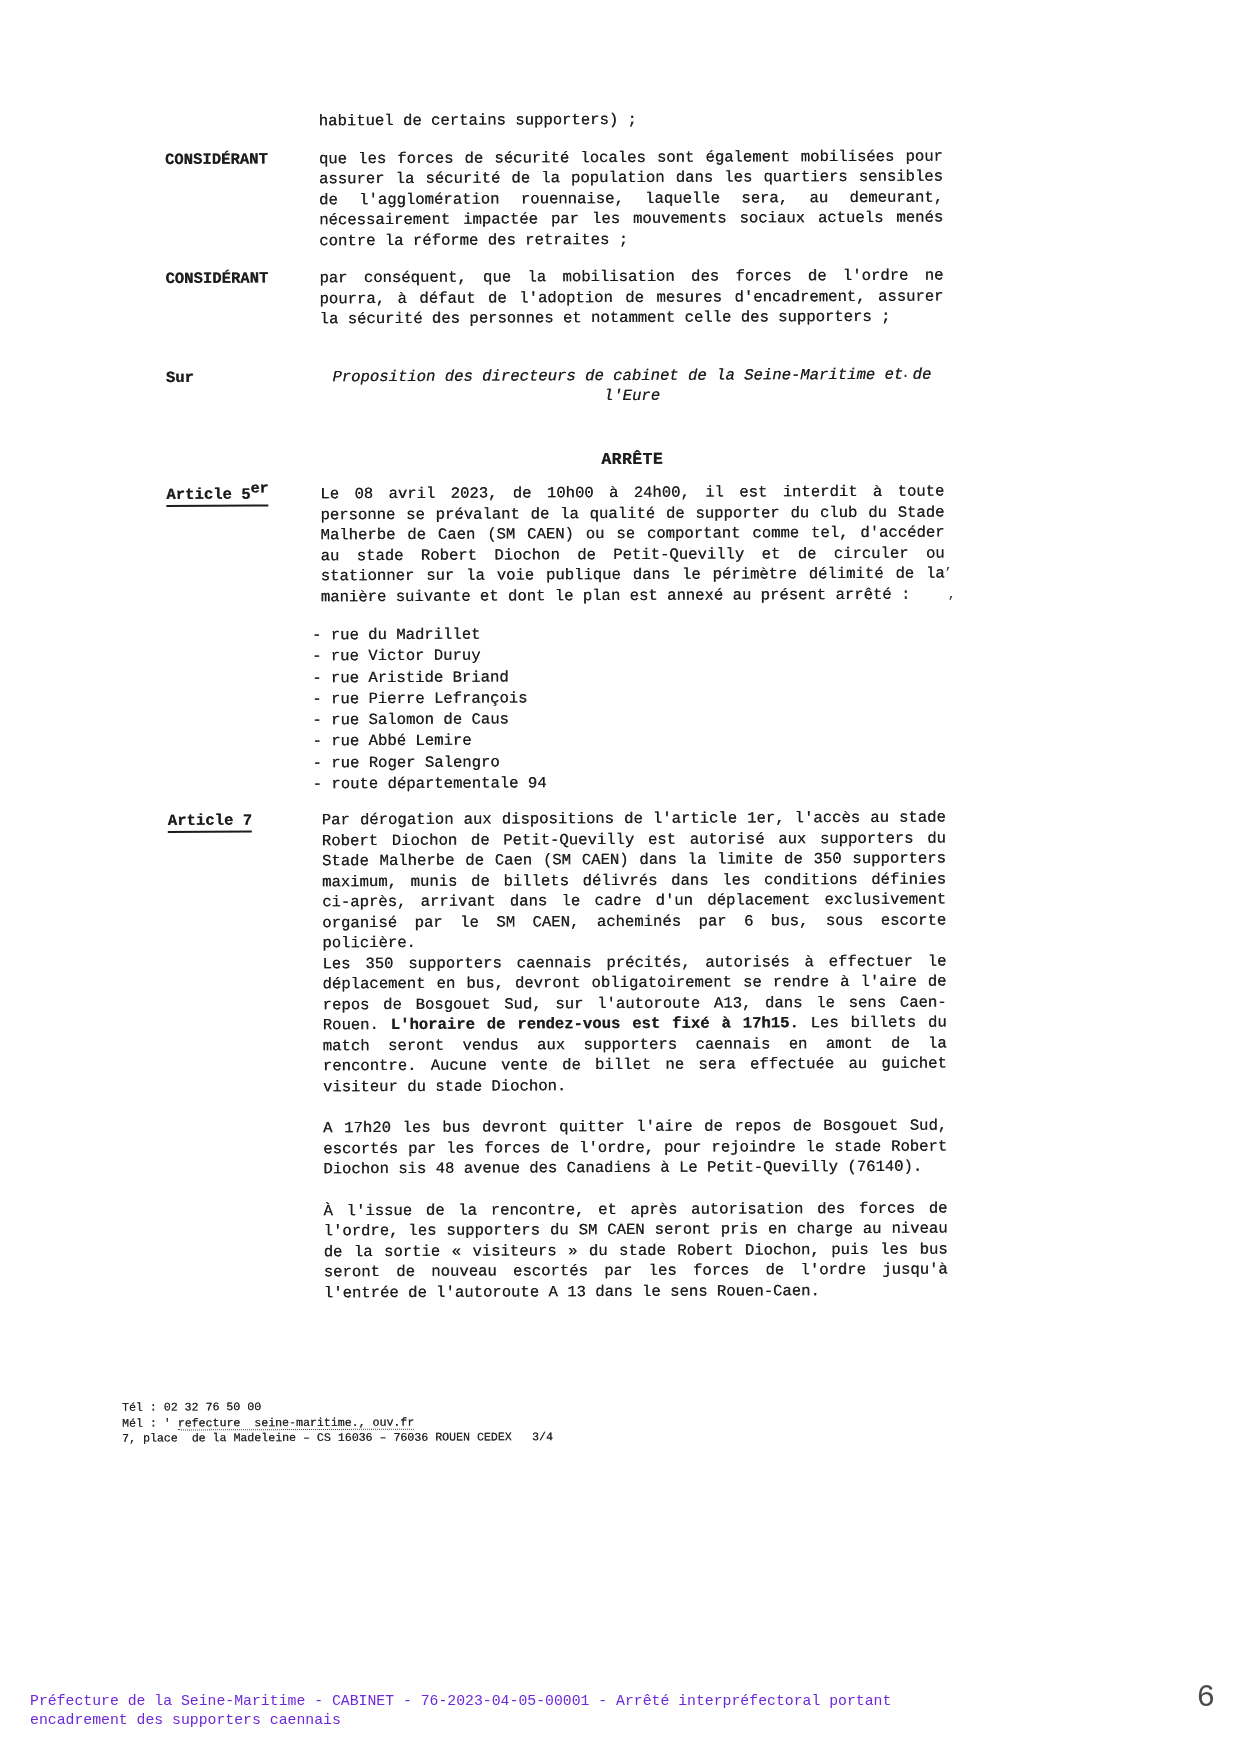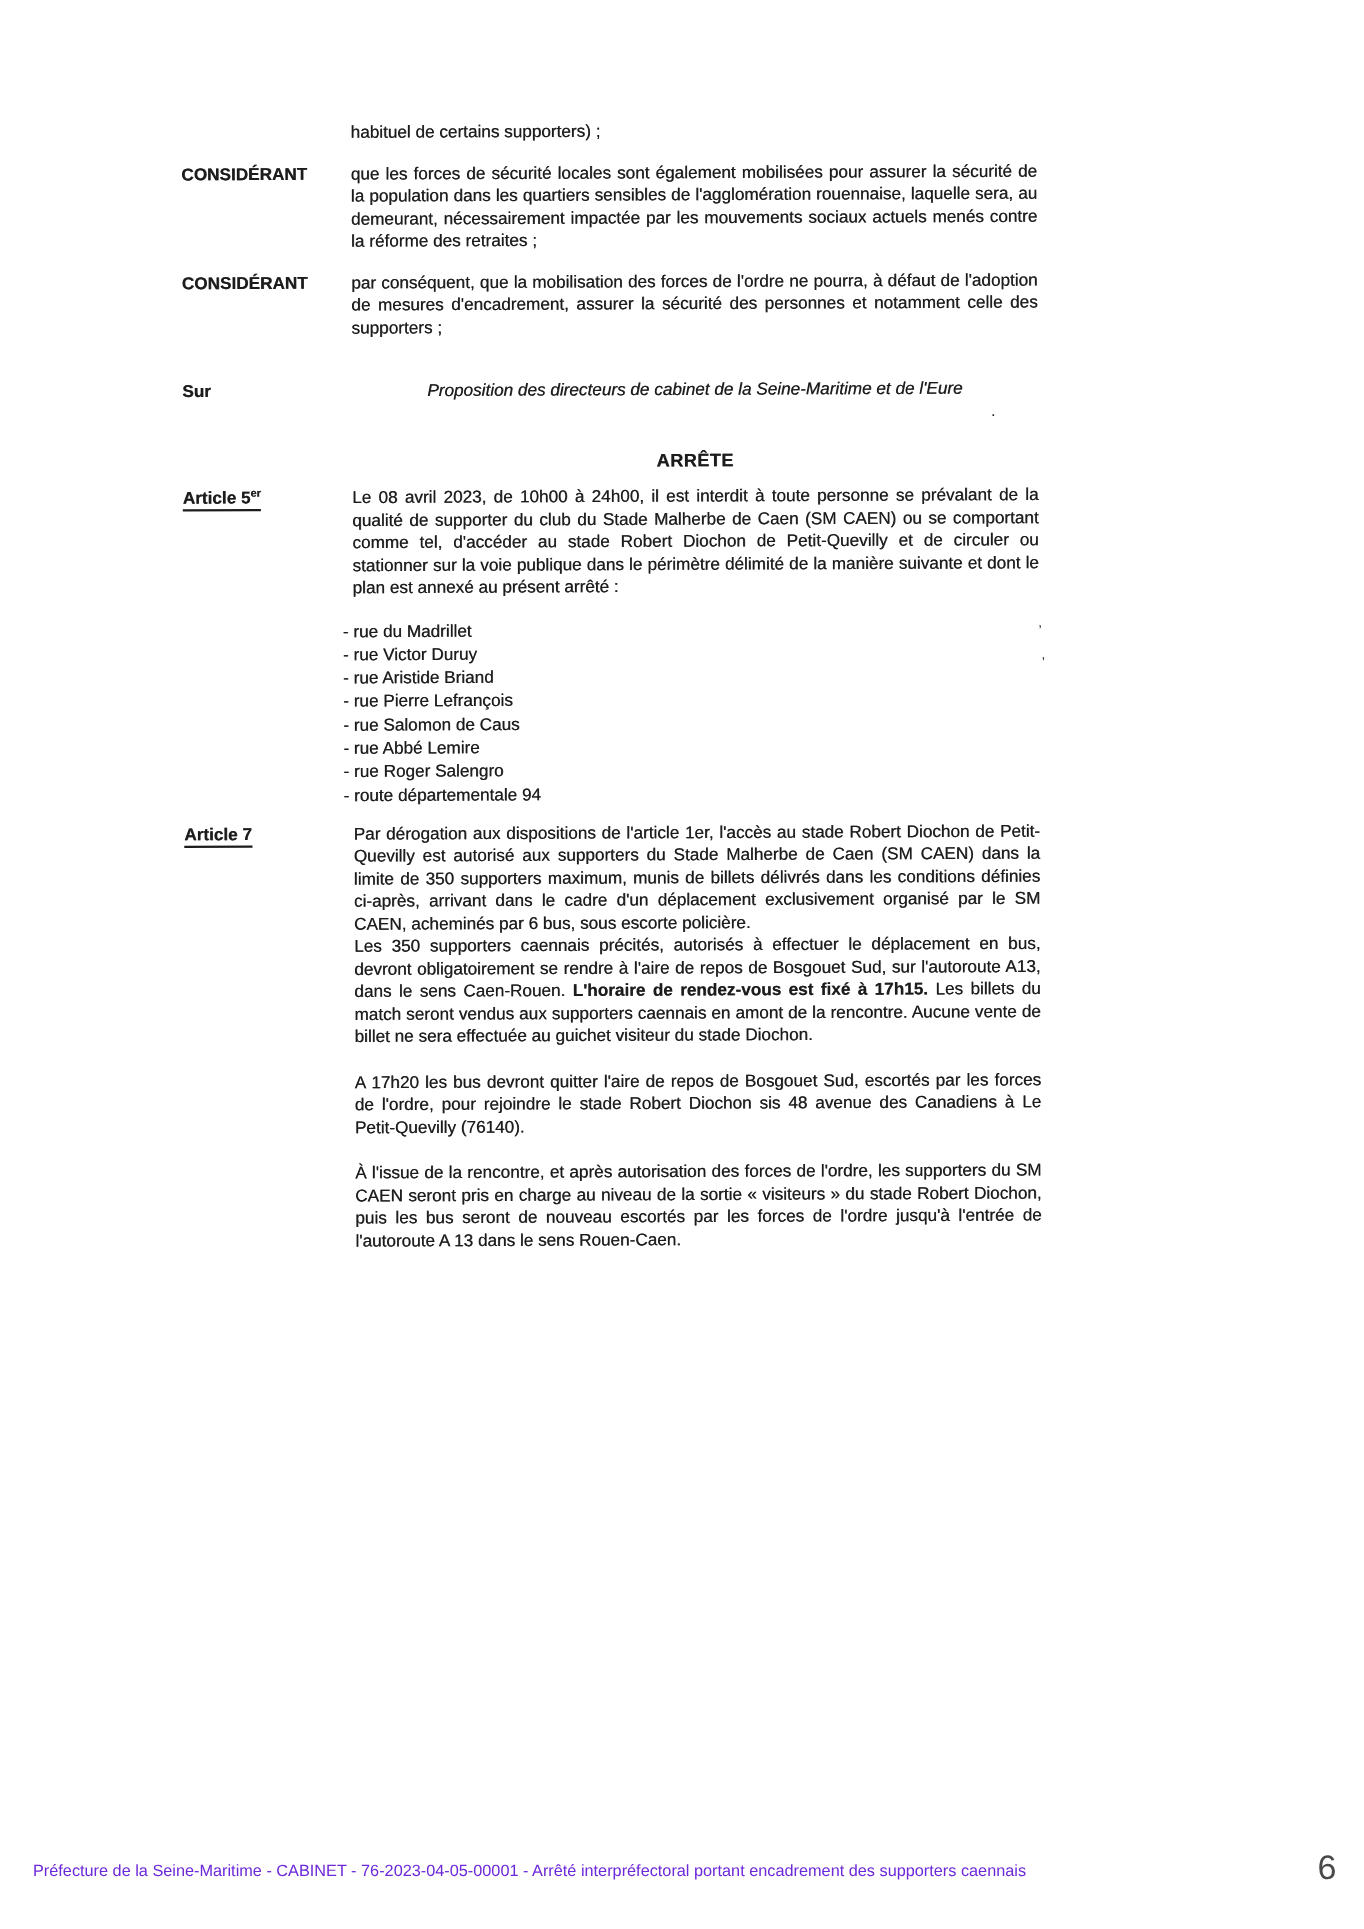--- a/index.html
+++ b/index.html
@@ -1,36 +1,36 @@
 <!DOCTYPE html>
 <html><head>
 <meta charset="utf-8">
 <style>
   html,body{margin:0;padding:0;background:#ffffff;}
   .page{
     position:relative;
     width:1240px;height:1754px;
     background:#ffffff;
     overflow:hidden;
-    font-family:Liberation Sans, sans-serif;
+    font-family:Liberation Mono, monospace;
   }
   
   .doc{
     position:absolute;inset:0;
     color:#1c1c1c;
     font-size:15.6px;line-height:20.5px;
     transform:rotate(-0.25deg);
     text-shadow:0.35px 0 0 rgba(25,25,25,0.75);
   }
   .row{display:flex;padding-left:168px;padding-right:294px;}
   .row .label{flex:0 0 154px;width:154px;font-weight:bold;}
   .row .body{flex:1;text-align:justify;}
   .row .body p{margin:0;}
   .u{border-bottom:2px solid #1c1c1c;padding-bottom:1px;}
-  sup{font-size:10px;line-height:0;}
+  sup{font-size:15px;line-height:0;}
   .intro-row{margin-top:110px;}
   .intro-row .body{text-align:left;}
   .considerant-1{margin-top:17px;}
   .considerant-2{margin-top:17px;}
   .sur-row{margin-top:37px;}
   .sur-row .body{text-align:center;font-style:italic;}
   .arrete-row{margin-top:43px;}
   .arrete-row .body{text-align:center;font-weight:bold;font-size:16.5px;letter-spacing:.4px;}
   .article1-row{margin-top:13px;}
   .streets{margin-top:18px;padding-left:313px;line-height:21.3px;}
@@ -132,20 +132,25 @@
       <div class="body">
         <p>Par dérogation aux dispositions de l'article 1er, l'accès au stade Robert Diochon de Petit-Quevilly est autorisé aux supporters du Stade Malherbe de Caen (SM CAEN) dans la limite de 350 supporters maximum, munis de billets délivrés dans les conditions définies ci-après, arrivant dans le cadre d'un déplacement exclusivement organisé par le SM CAEN, acheminés par 6 bus, sous escorte policière.</p>
         <p><span>Les 350 supporters caennais précités, autorisés à effectuer le déplacement en bus, devront obligatoirement se rendre à l'aire de repos de Bosgouet Sud, sur l'autoroute A13, dans le sens Caen-Rouen. </span><span class="bold">L'horaire de rendez-vous est fixé à 17h15.</span><span> Les billets du match seront vendus aux supporters caennais en amont de la rencontre. Aucune vente de billet ne sera effectuée au guichet visiteur du stade Diochon.</span></p>
         <p class="para-gap">A 17h20 les bus devront quitter l'aire de repos de Bosgouet Sud, escortés par les forces de l'ordre, pour rejoindre le stade Robert Diochon sis 48 avenue des Canadiens à Le Petit-Quevilly (76140).</p>
         <p class="para-gap">À l'issue de la rencontre, et après autorisation des forces de l'ordre, les supporters du SM CAEN seront pris en charge au niveau de la sortie « visiteurs » du stade Robert Diochon, puis les bus seront de nouveau escortés par les forces de l'ordre jusqu'à l'entrée de l'autoroute A 13 dans le sens Rouen-Caen.</p>
       </div>
     </div>
 
   </div>
 
+  <div class="contact">
+    <div class="line">Tél : 02 32 76 50 00</div>
+    <div class="line"><span>Mél : ' </span><span class="mel-value">refecture  seine-maritime., ouv.fr</span></div>
+    <div class="line"><span>7, place  de la Madeleine – CS 16036 – 76036 ROUEN CEDEX</span><span class="page-marker">3/4</span></div>
+  </div>
 
   <span class="speck speck-1">’</span>
   <span class="speck speck-2">’</span>
   <span class="speck speck-3">.</span>
 
   <div class="raa-footer">Préfecture de la Seine-Maritime - CABINET - 76-2023-04-05-00001 - Arrêté interpréfectoral portant encadrement des supporters caennais</div>
   <div class="page-number">6</div>
 
 </div>
 

